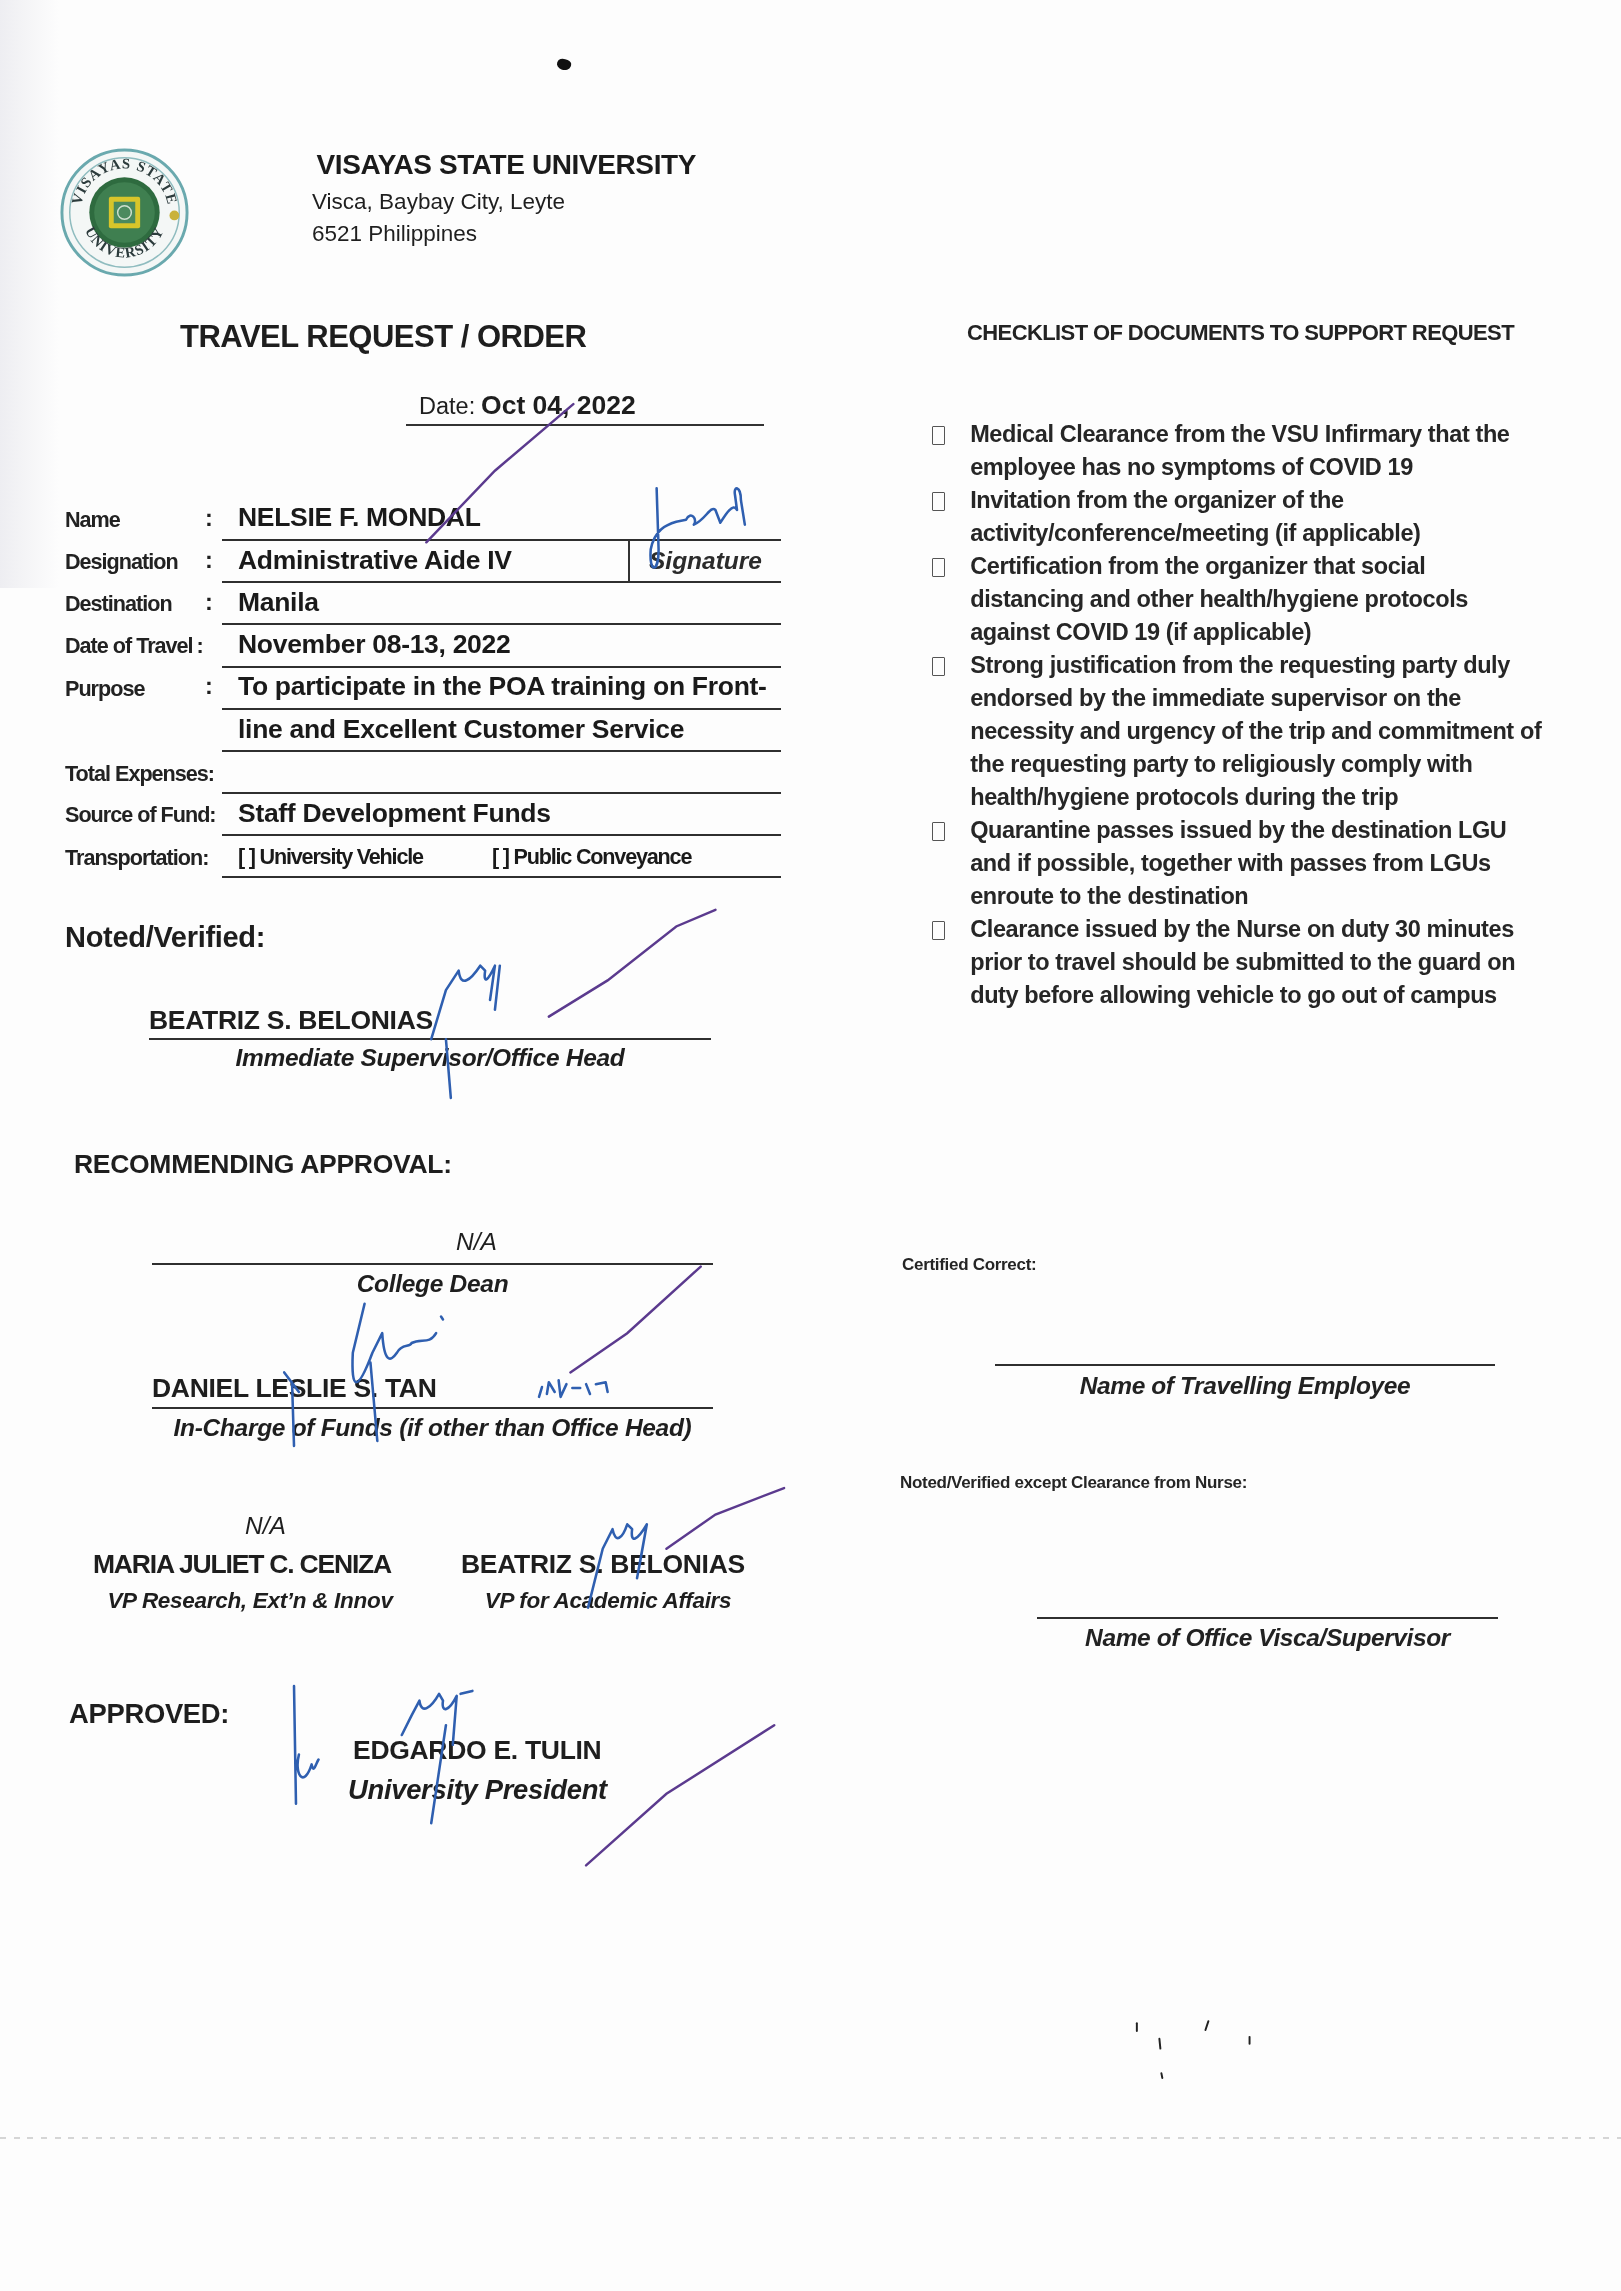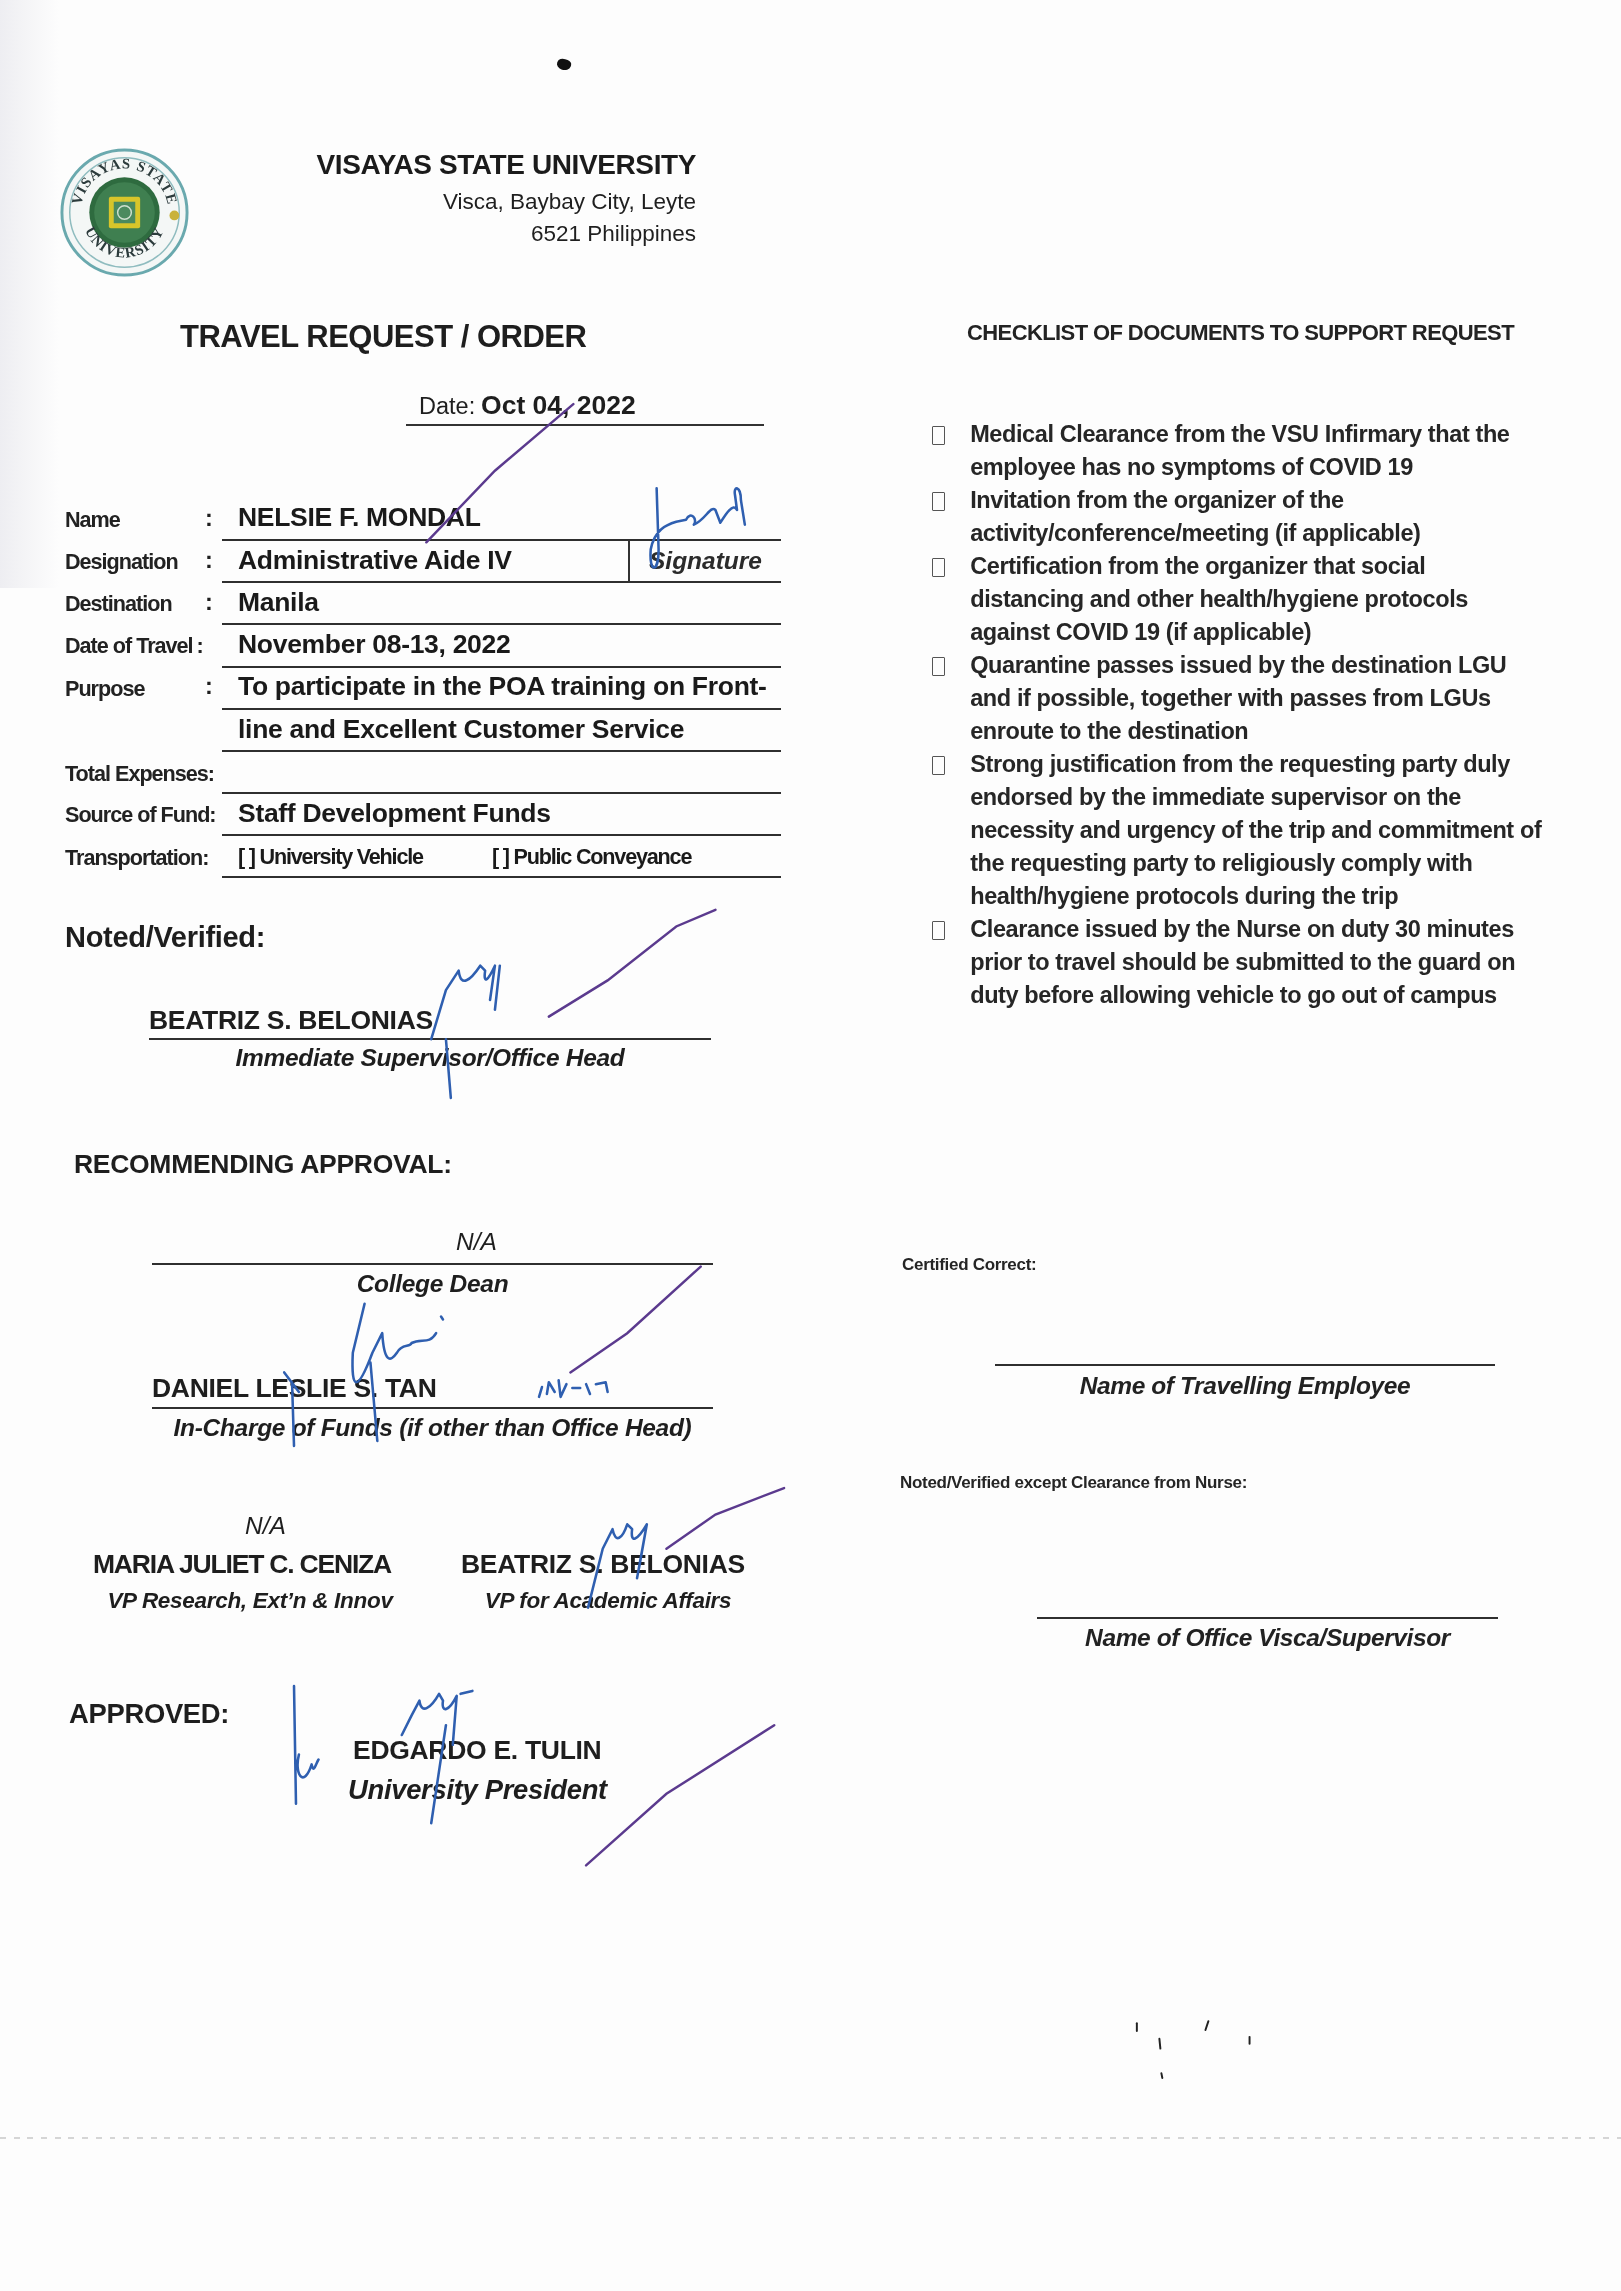--- a/index.html
+++ b/index.html
@@ -12,21 +12,21 @@
   .abs { position:absolute; }
   .scan-shade { position:absolute; left:0; top:0; width:59px; height:588px;
     background:linear-gradient(90deg, rgba(225,225,232,.55), rgba(255,255,255,0)); }
   .scan-line { position:absolute; left:0; top:2137px; width:1621px; height:2px;
     background:repeating-linear-gradient(90deg,#bbb 0 5.9px,transparent 5.9px 13.7px); opacity:.6; }
   .blot { position:absolute; left:557px; top:59px; width:13.7px; height:10.8px; background:#111; border-radius:50% 40% 60% 50%; transform:rotate(20deg); }
 
   
   .logo { left:59px; top:147px; width:131px; height:131px; }
   .univ-name { left:312px; top:149px; width:384px; text-align:right; font-size:28px; font-weight:bold; letter-spacing:-0.4px; color:#1b1b1b; }
-  .univ-addr { left:312px; top:186px; width:384px; text-align:right; font-size:22.5px; line-height:32px; color:#1f1f1f; }
+  .univ-addr { left:312px; top:186px; width:384px; text-align:left; font-size:22.5px; line-height:32px; color:#1f1f1f; }
 
   .form-title { left:180px; top:319px; font-size:31px; font-weight:bold; letter-spacing:-0.5px; }
   .date-wrap { left:419px; top:390px; font-size:24.5px; }
   .date-wrap .lbl { font-size:23.5px; }
   .date-wrap .val { font-weight:bold; font-size:26.5px; margin-left:5.9px; }
   .date-line { left:406px; top:424px; width:358px; height:2px; background:#333; }
 
   .row-label { left:65px; font-size:21.6px; font-weight:bold; letter-spacing:-1px; color:#222; }
   .row-colon { font-size:23.5px; font-weight:bold; }
   .row-val { left:238px; font-size:26.5px; font-weight:bold; letter-spacing:-0.3px; color:#1a1a1a; white-space:nowrap; }
@@ -164,25 +164,25 @@
   <li class="chk-item">
       <span class="chk-box"></span>
       <span class="chk-text" style="padding-right:147px">Invitation from the organizer of the activity/conference/meeting (if applicable)</span>
     </li>
   <li class="chk-item">
       <span class="chk-box"></span>
       <span class="chk-text" style="padding-right:108px">Certification from the organizer that social distancing and other health/hygiene protocols against COVID 19 (if applicable)</span>
     </li>
   <li class="chk-item">
       <span class="chk-box"></span>
+      <span class="chk-text" style="padding-right:39px">Strong justification from the requesting party duly endorsed by the immediate supervisor on the necessity and urgency of the trip and commitment of the requesting party to religiously comply with health/hygiene protocols during the trip</span>
+    </li>
+  <li class="chk-item">
+      <span class="chk-box"></span>
       <span class="chk-text" style="padding-right:69px">Quarantine passes issued by the destination LGU and if possible, together with passes from LGUs enroute to the destination</span>
-    </li>
-  <li class="chk-item">
-      <span class="chk-box"></span>
-      <span class="chk-text" style="padding-right:39px">Strong justification from the requesting party duly endorsed by the immediate supervisor on the necessity and urgency of the trip and commitment of the requesting party to religiously comply with health/hygiene protocols during the trip</span>
     </li>
   <li class="chk-item">
       <span class="chk-box"></span>
       <span class="chk-text" style="padding-right:29px">Clearance issued by the Nurse on duty 30 minutes prior to travel should be submitted to the guard on duty before allowing vehicle to go out of campus</span>
     </li>
 </ul>
 
 <div class="abs right-h" style="left:902px;top:1255px">Certified Correct:</div>
 <div class="abs sig-line" style="left:995px;top:1364px;width:500px;height:2px"></div>
 <div class="abs right-cap" style="left:995px;top:1372px;width:500px">Name of Travelling Employee</div>

